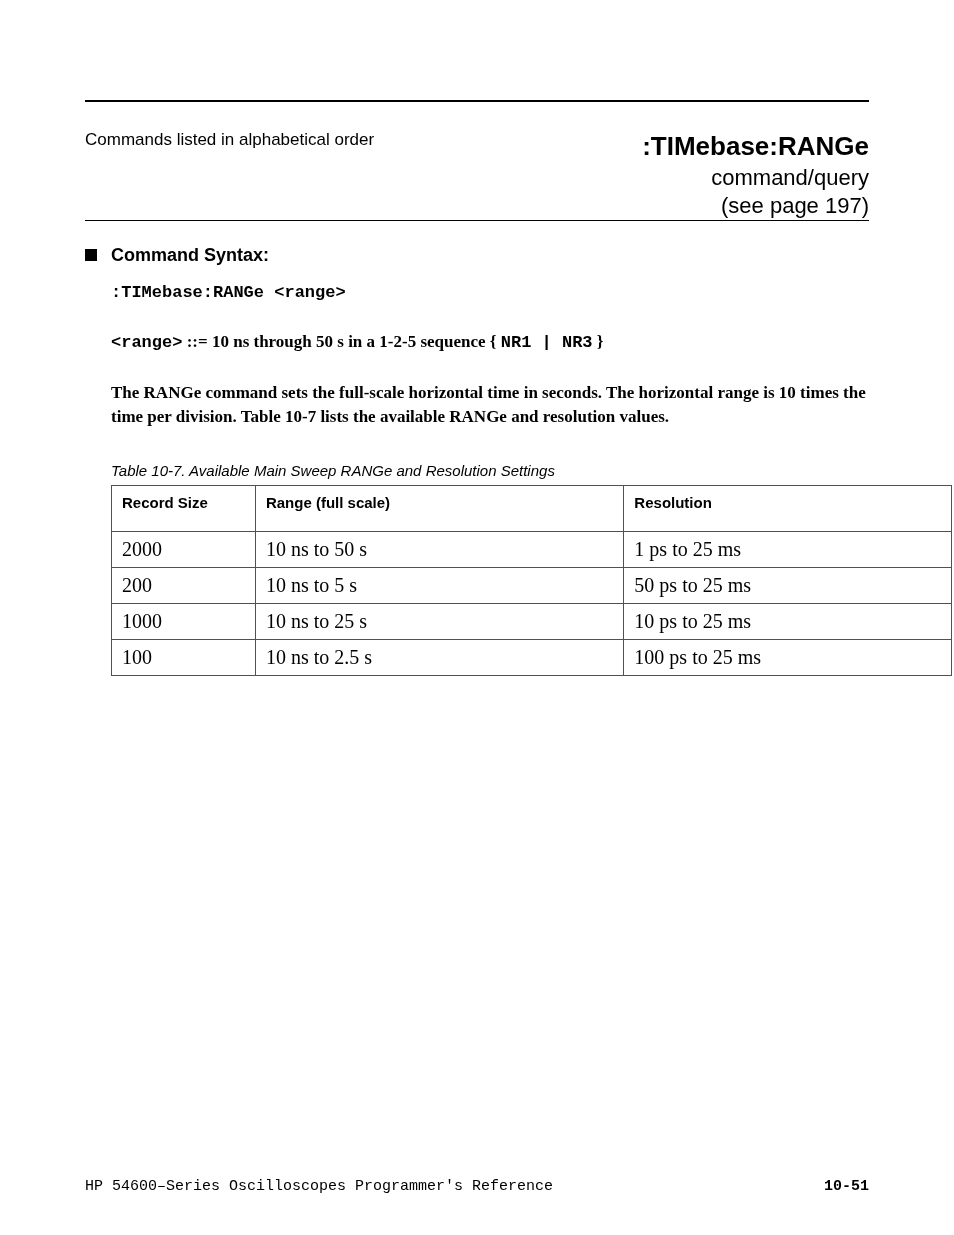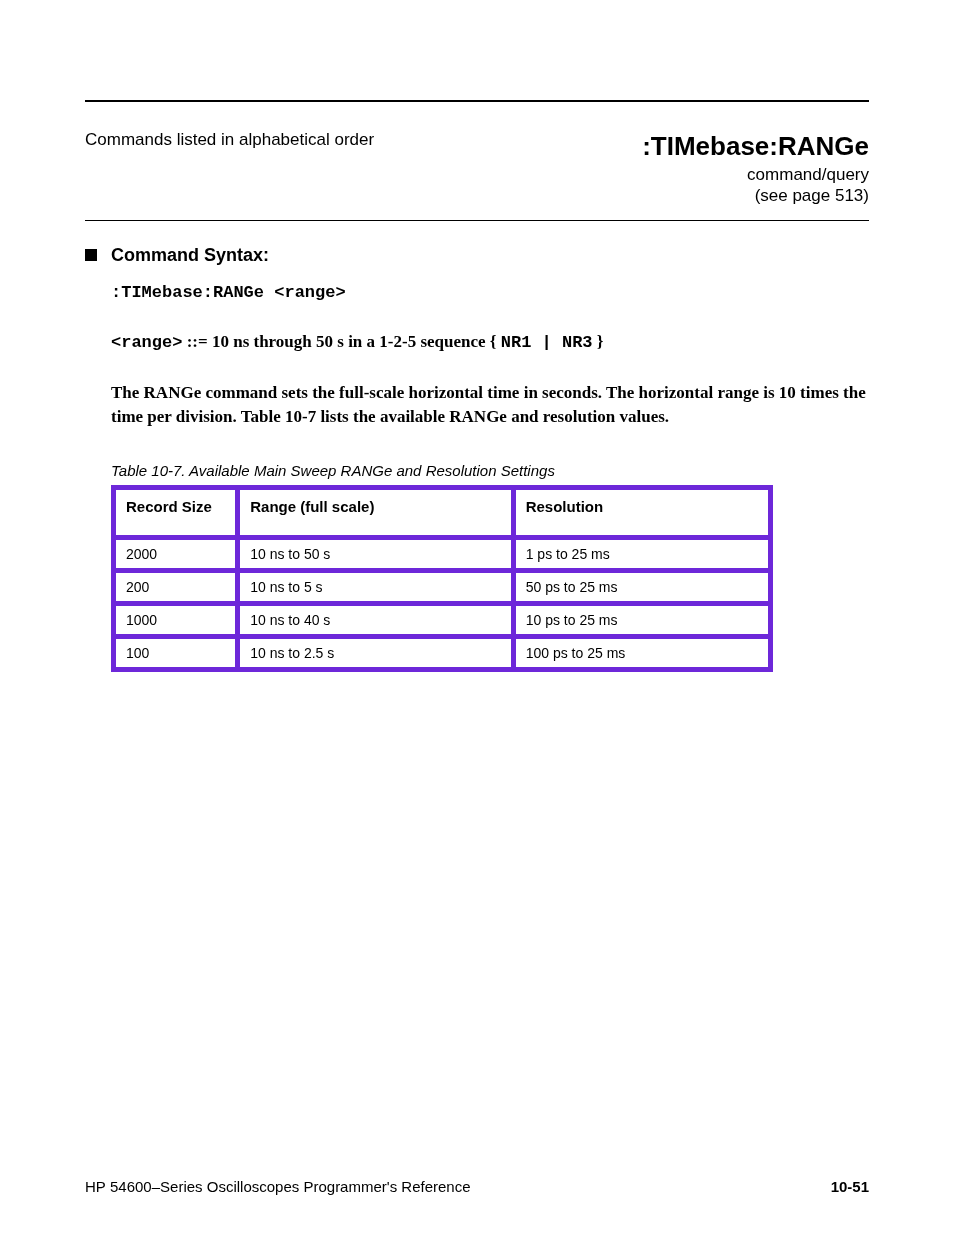--- a/index.html
+++ b/index.html
@@ -34,21 +34,21 @@
     right: 0;
     top: 29px;
     font-size: 26px;
     font-family: Arial, Helvetica, sans-serif;
     font-weight: bold;
   }
   .header-sub {
     position: absolute;
     right: 0;
     top: 62px;
-    font-size: 17px;
+    font-size: 22px;
     font-family: Arial, Helvetica, sans-serif;
     text-align: right;
     line-height: 1.25;
   }
   .section {
     margin-top: 24px;
   }
   .section-row {
     display: flex;
     align-items: flex-start;
@@ -73,65 +73,65 @@
     line-height: 1.45;
     font-weight: bold;
   }
   .body-text .mono {
     font-family: "Courier New", Courier, monospace;
   }
   table.range {
     margin-left: 26px;
     margin-top: 32px;
     border-collapse: collapse;
-    width: 662px;
+    width: 841px;
     font-family: Arial, Helvetica, sans-serif;
     font-size: 15px;
   }
   table.range th, table.range td {
-    border: 5px solid #6d28d9;
+    border: 1px solid #6d28d9;
     text-align: left;
     vertical-align: top;
   }
   table.range th {
     padding: 8px 10px 20px 10px;
     font-weight: bold;
   }
   table.range td {
     padding: 6px 10px;
   }
   table.range td.mono {
-    font-family: Liberation Sans, sans-serif;
-    font-size: 14px;
+    font-family: Liberation Serif, serif;
+    font-size: 20px;
   }
   .col-size  { width: 120px; }
   .col-range { width: 340px; }
   .col-res   { width: 300px; }
   .footer {
     position: absolute;
     bottom: 40px;
     left: 85px;
     right: 85px;
     display: flex;
     justify-content: space-between;
-    font-family: Liberation Sans, sans-serif;
+    font-family: Liberation Mono, monospace;
     font-size: 15px;
   }
   .footer .page-num { font-weight: bold; }
 </style>
 </head>
 <body>
 
 <div class="page">
   <div class="header-region">
     <div class="header-title">Commands listed in alphabetical order</div>
     <div class="header-command">:TIMebase:RANGe</div>
     <div class="header-sub">
       <span>command/query</span><br>
-      <span>(see page 513)</span>
+      <span>(see page 197)</span>
     </div>
   </div>
 
   <div class="section">
     <div class="section-row">
       <div class="bullet"></div>
       <div class="section-title">Command Syntax:</div>
     </div>
     <div class="body-text">
       <span class="mono">:TIMebase:RANGe &lt;range&gt;</span><br><br>
@@ -157,21 +157,21 @@
           <td class="mono">10 ns to 50 s</td>
           <td class="mono">1 ps to 25 ms</td>
         </tr>
         <tr>
           <td class="mono">200</td>
           <td class="mono">10 ns to 5 s</td>
           <td class="mono">50 ps to 25 ms</td>
         </tr>
         <tr>
           <td class="mono">1000</td>
-          <td class="mono">10 ns to 40 s</td>
+          <td class="mono">10 ns to 25 s</td>
           <td class="mono">10 ps to 25 ms</td>
         </tr>
         <tr>
           <td class="mono">100</td>
           <td class="mono">10 ns to 2.5 s</td>
           <td class="mono">100 ps to 25 ms</td>
         </tr>
       </tbody>
     </table>
   </div>

